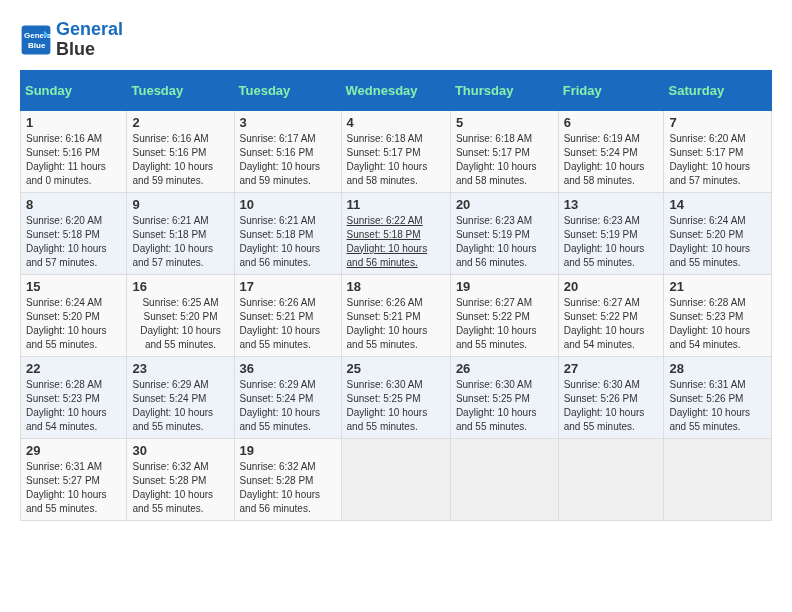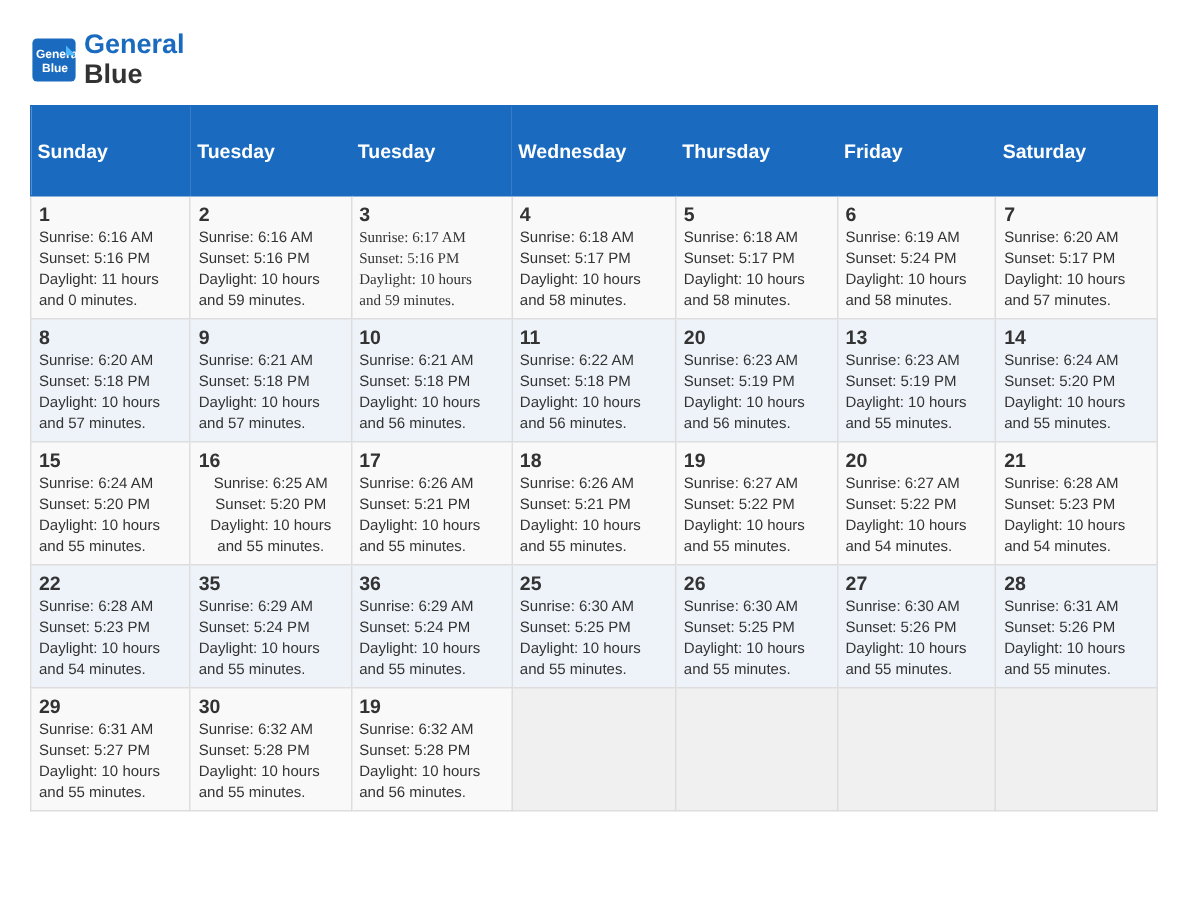--- a/index.html
+++ b/index.html
@@ -46,22 +46,22 @@
       font-size: 15px;
       color: #555;
     }
     .calendar {
       width: 100%;
       border-collapse: collapse;
       font-size: 11px;
     }
     .calendar thead tr th {
       background-color: #1a6bbf;
-      color: #ffffff;
-      padding: 22px 4px;
+      color: #86efac;
+      padding: 12px 4px;
       text-align: left;
       font-size: 13px;
       font-weight: bold;
       border: 1px solid #1a6bbf;
     }
     .calendar tbody tr td {
       vertical-align: top;
       padding: 4px 5px;
       border: 1px solid #ddd;
       width: 113px;
@@ -136,21 +136,21 @@
         </td>
         <td>
           <span class="day-num">2</span>
           <div class="day-info" style="white-space: pre-line;">Sunrise: 6:16 AM
 Sunset: 5:16 PM
 Daylight: 10 hours
 and 59 minutes.</div>
         </td>
         <td>
           <span class="day-num">3</span>
-          <div class="day-info" style="white-space: pre-line; font-family: Liberation Serif, serif;">Sunrise: 6:17 AM
+          <div class="day-info" style="white-space: pre-line;">Sunrise: 6:17 AM
 Sunset: 5:16 PM
 Daylight: 10 hours
 and 59 minutes.</div>
         </td>
         <td>
           <span class="day-num">4</span>
           <div class="day-info" style="white-space: pre-line;">Sunrise: 6:18 AM
 Sunset: 5:17 PM
 Daylight: 10 hours
 and 58 minutes.</div>
@@ -194,21 +194,21 @@
         </td>
         <td>
           <span class="day-num">10</span>
           <div class="day-info" style="white-space: pre-line;">Sunrise: 6:21 AM
 Sunset: 5:18 PM
 Daylight: 10 hours
 and 56 minutes.</div>
         </td>
         <td>
           <span class="day-num">11</span>
-          <div class="day-info" style="white-space: pre-line;">Sunrise: 6:22 AM
+          <div class="day-info" style="white-space: pre-line; text-decoration: underline;">Sunrise: 6:22 AM
 Sunset: 5:18 PM
 Daylight: 10 hours
 and 56 minutes.</div>
         </td>
         <td>
           <span class="day-num">20</span>
           <div class="day-info" style="white-space: pre-line;">Sunrise: 6:23 AM
 Sunset: 5:19 PM
 Daylight: 10 hours
 and 56 minutes.</div>
@@ -281,21 +281,21 @@
       </tr>
       <tr>
         <td>
           <span class="day-num">22</span>
           <div class="day-info" style="white-space: pre-line;">Sunrise: 6:28 AM
 Sunset: 5:23 PM
 Daylight: 10 hours
 and 54 minutes.</div>
         </td>
         <td>
-          <span class="day-num">35</span>
+          <span class="day-num">23</span>
           <div class="day-info" style="white-space: pre-line;">Sunrise: 6:29 AM
 Sunset: 5:24 PM
 Daylight: 10 hours
 and 55 minutes.</div>
         </td>
         <td>
           <span class="day-num">36</span>
           <div class="day-info" style="white-space: pre-line;">Sunrise: 6:29 AM
 Sunset: 5:24 PM
 Daylight: 10 hours

